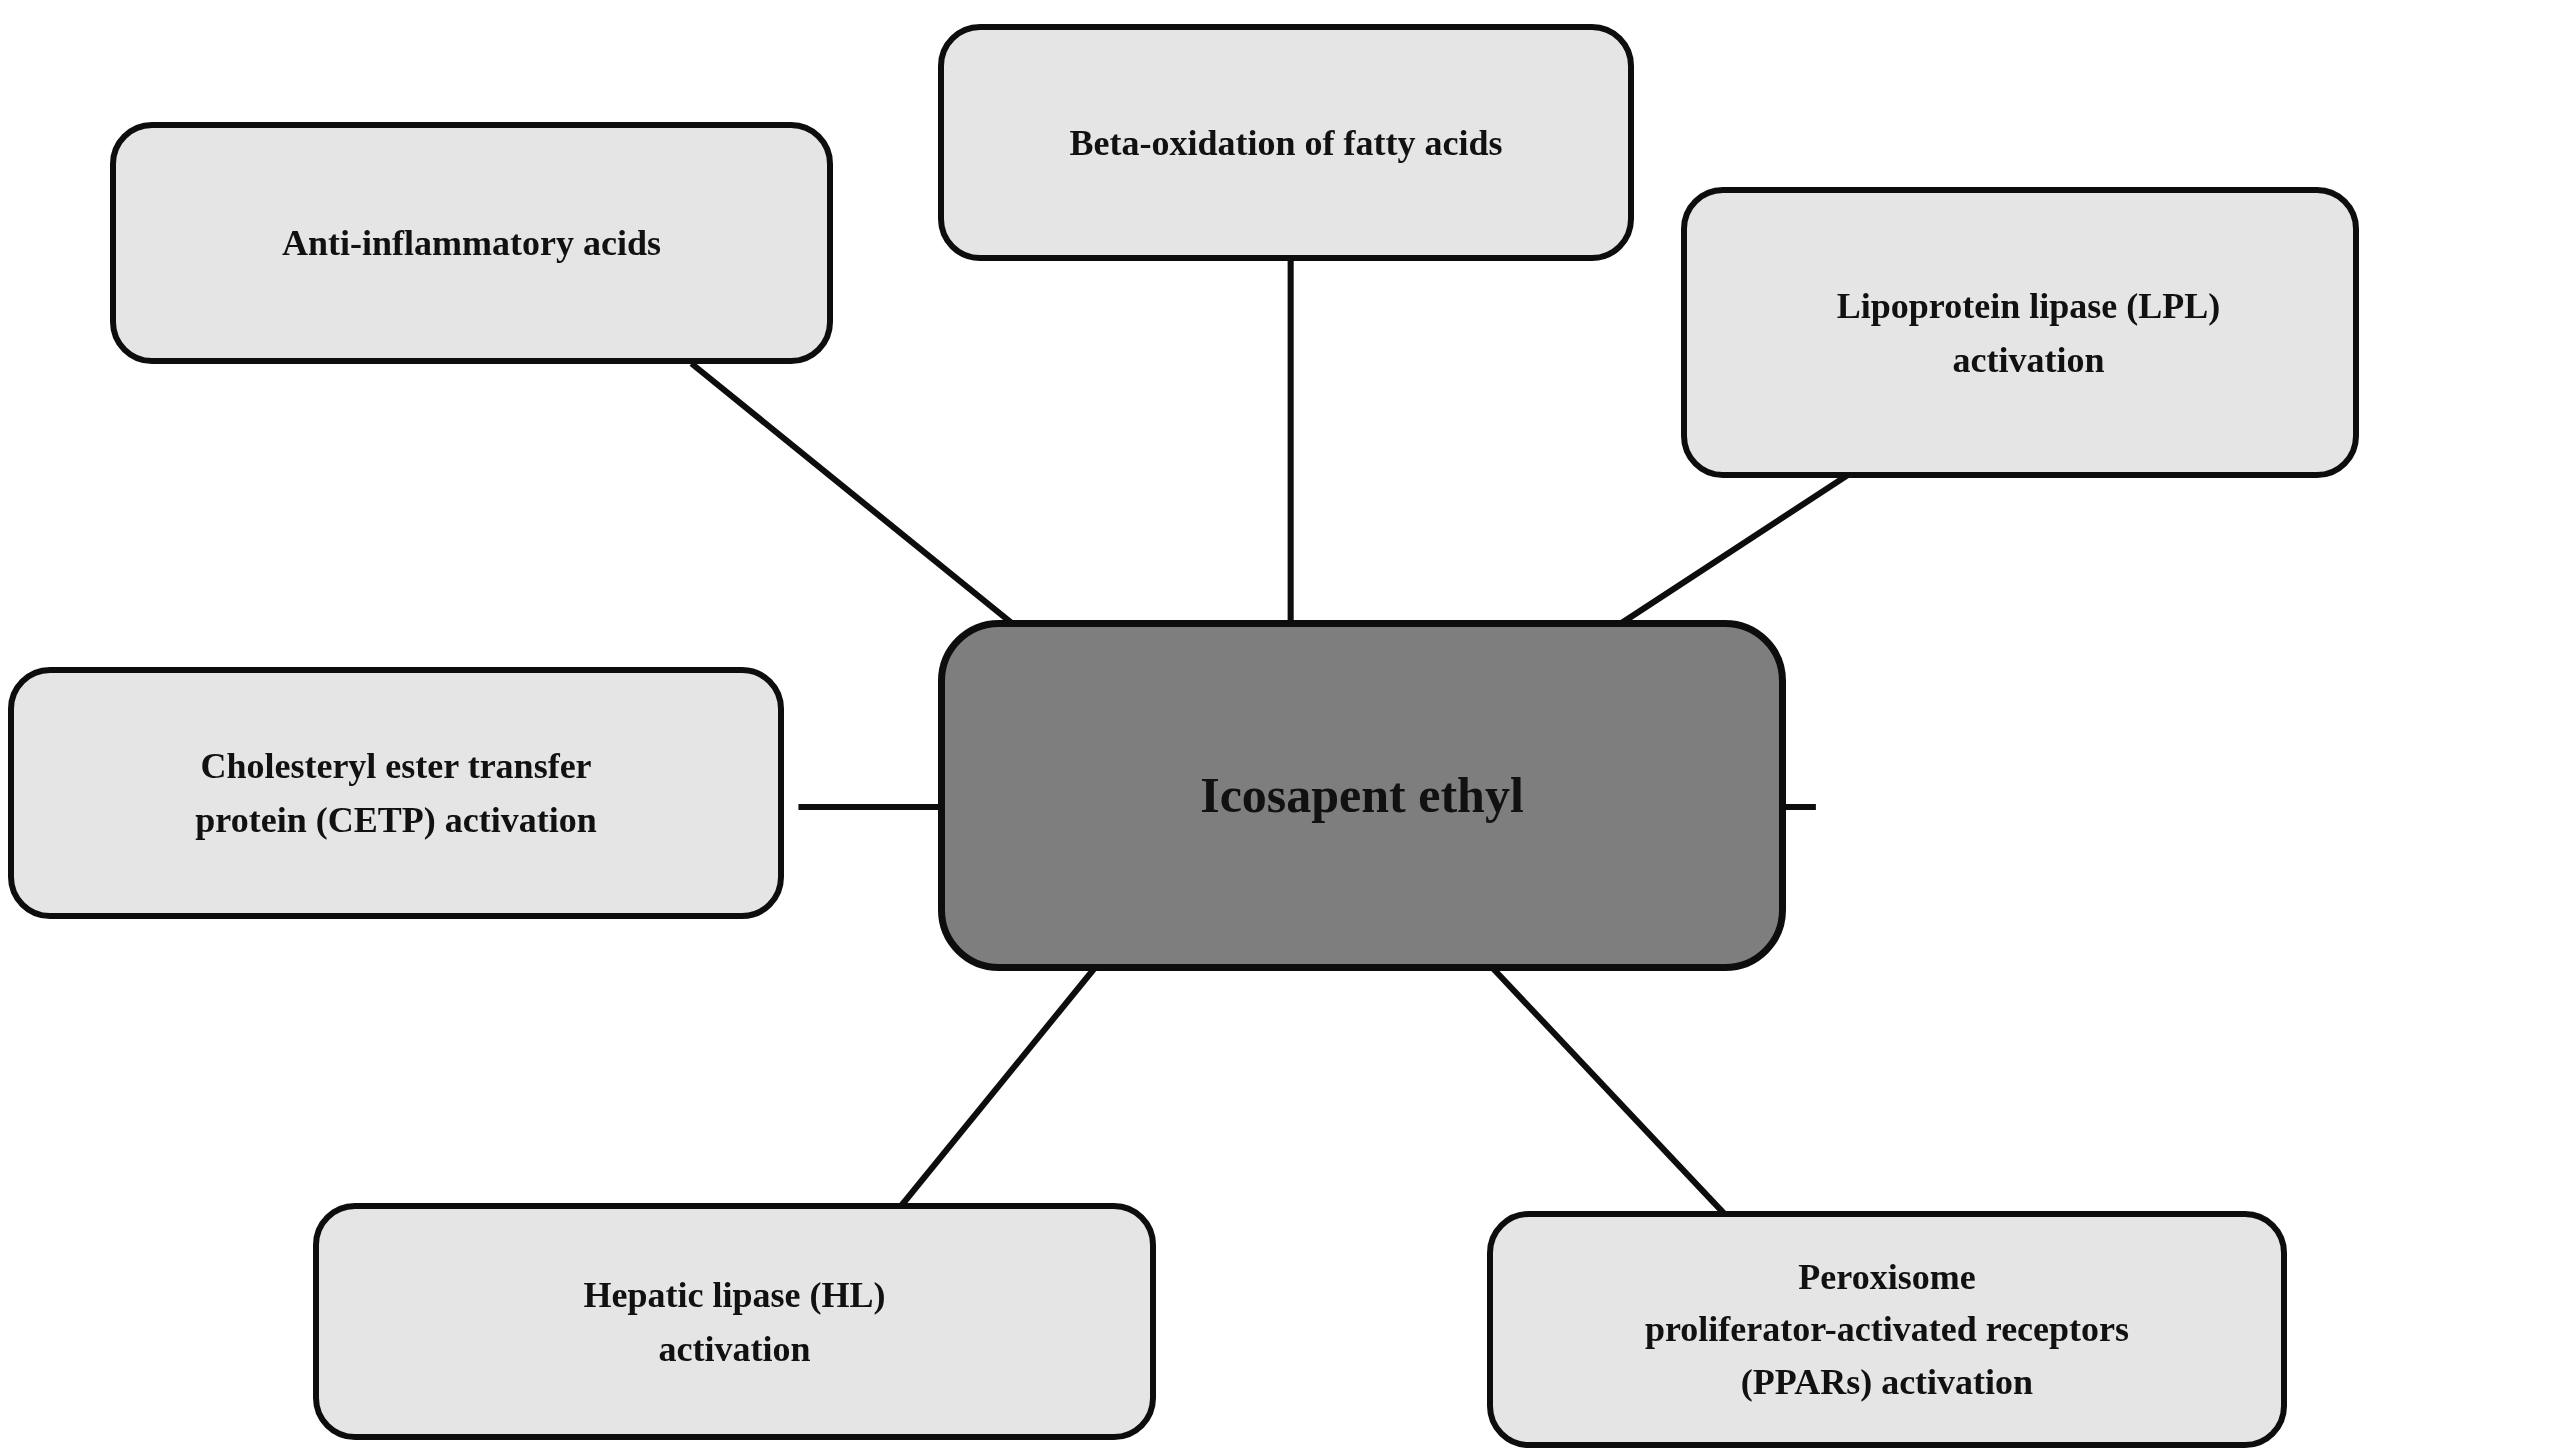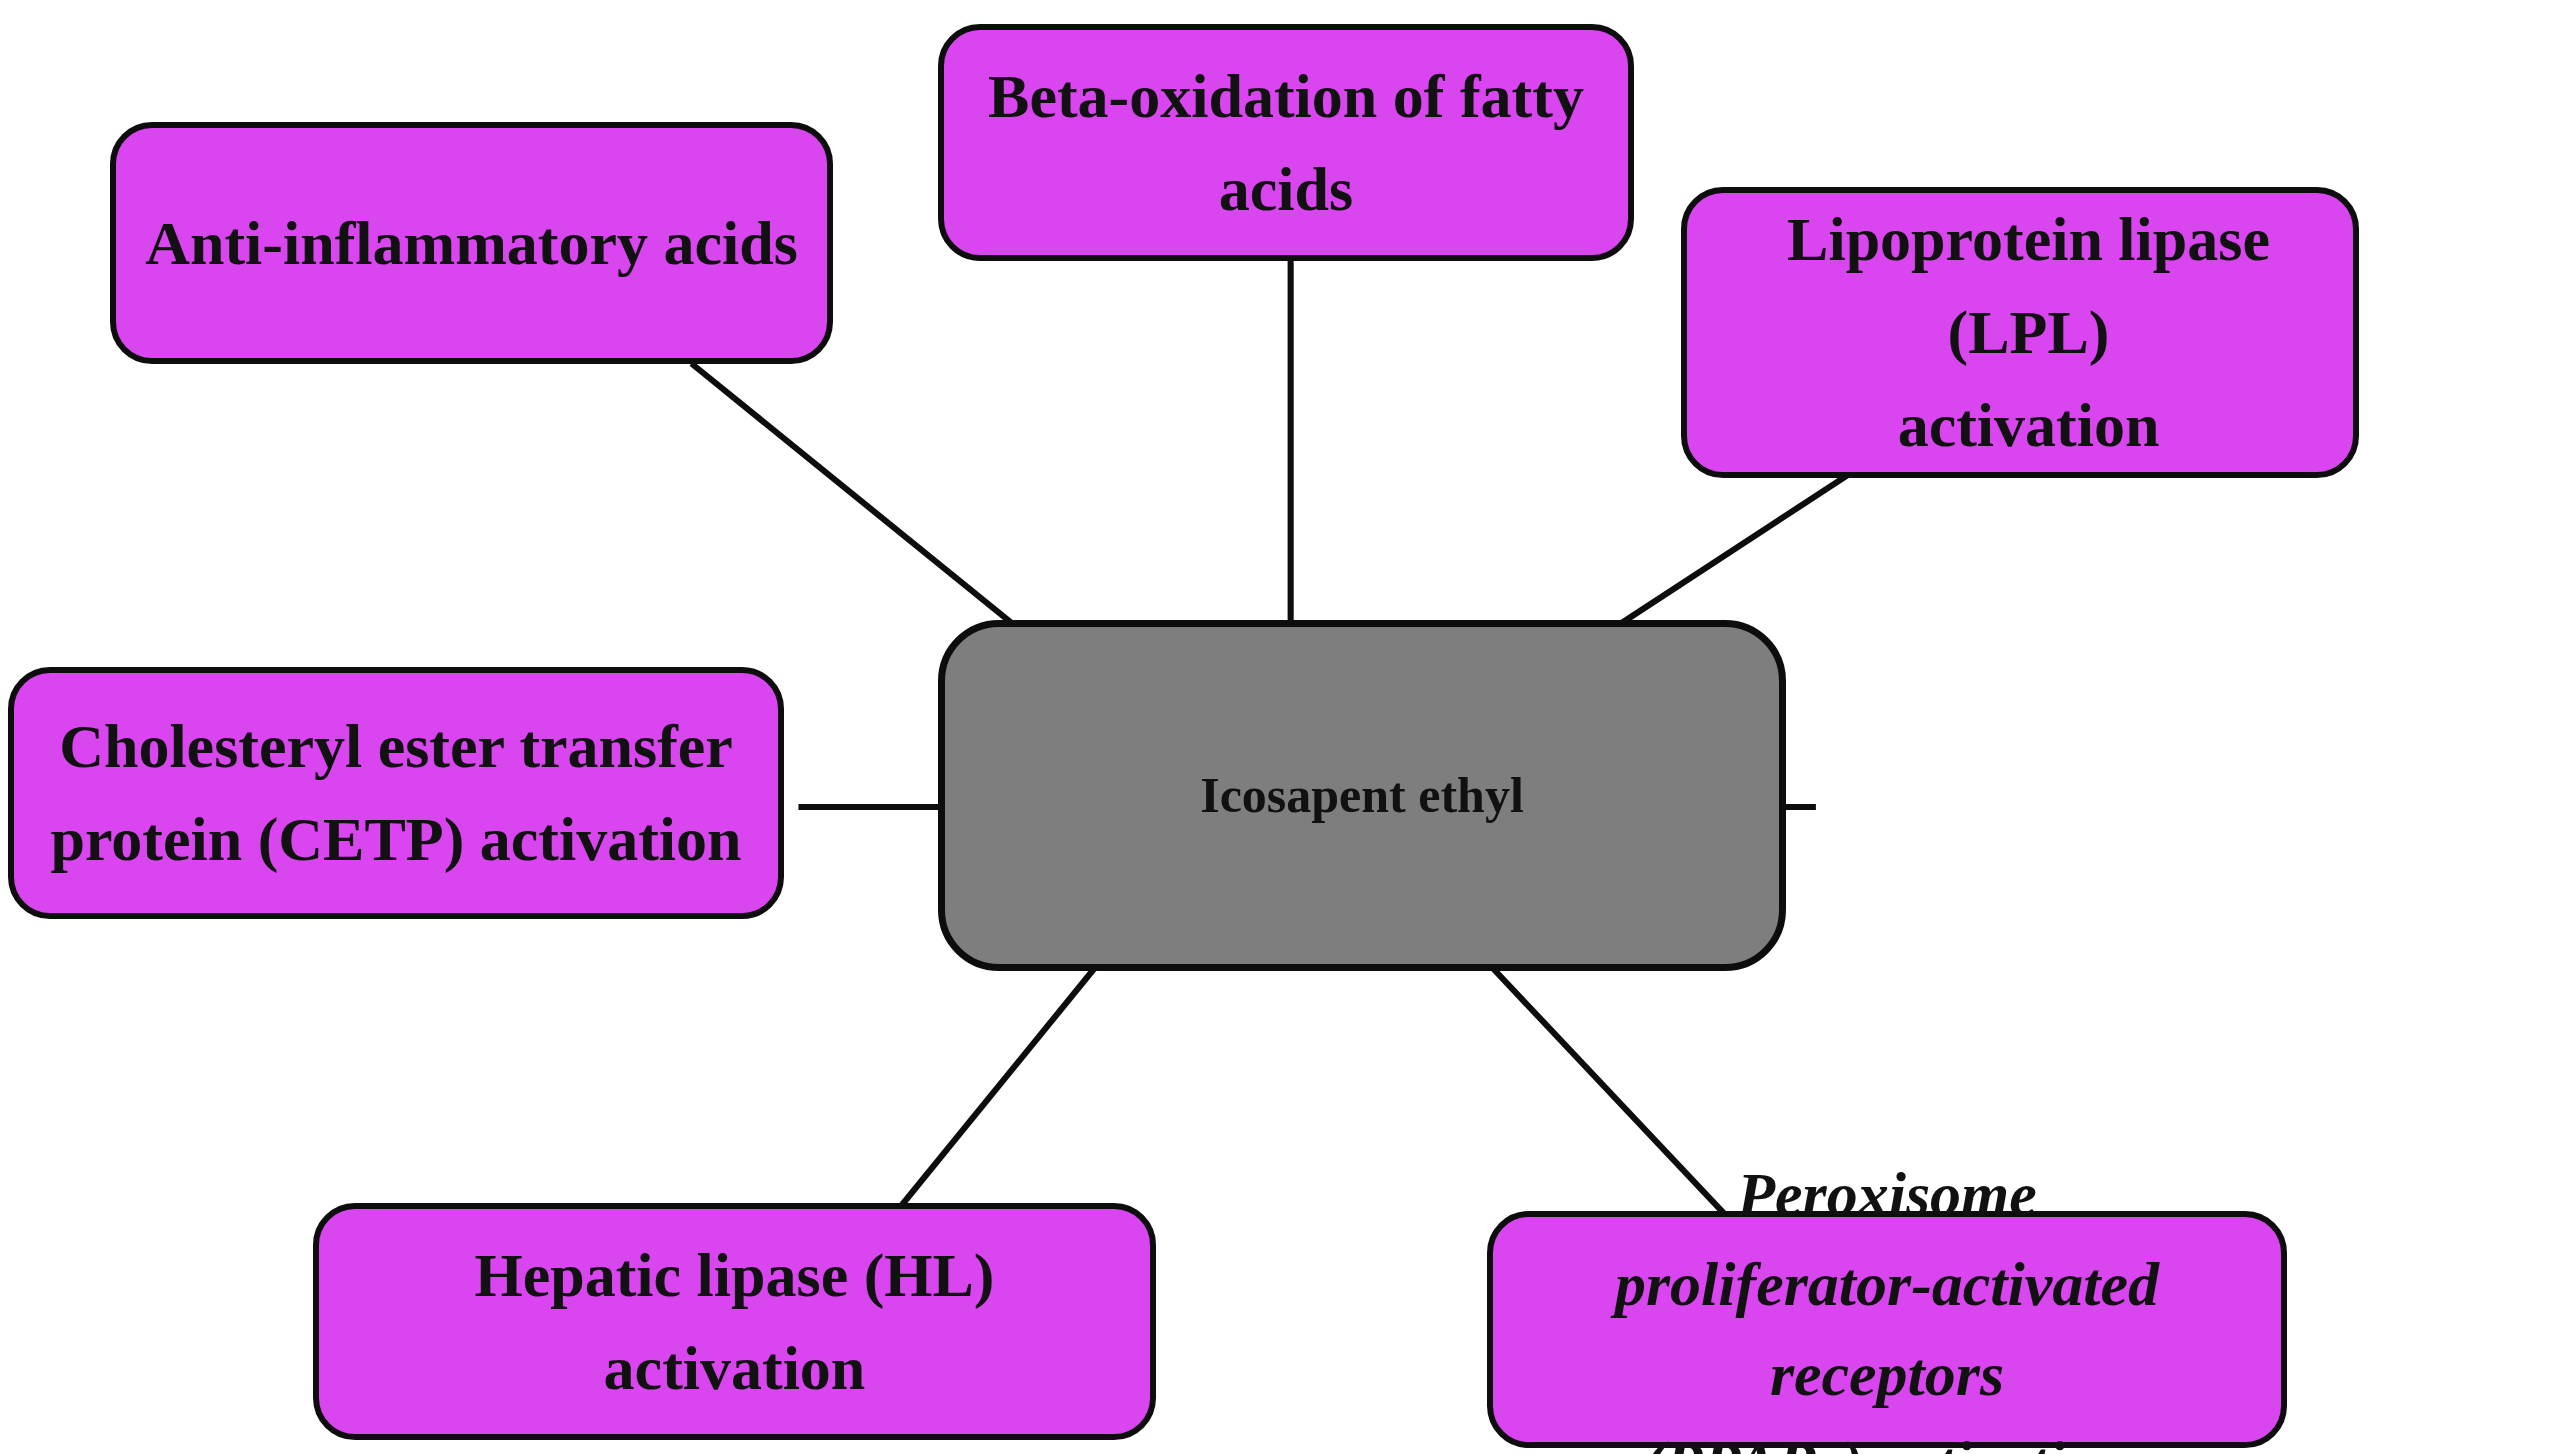--- a/index.html
+++ b/index.html
@@ -18,29 +18,29 @@
   #edges {
     position: absolute;
     left: 0;
     top: 0;
     width: 2550px;
     height: 1454px;
   }
   .node {
     position: absolute;
     box-sizing: border-box;
-    background: #d946ef;
+    background: #e5e5e5;
     border: 6px solid #0d0d0d;
     border-radius: 42px;
     display: flex;
     align-items: center;
     justify-content: center;
     text-align: center;
     font-weight: bold;
-    font-size: 62px;
+    font-size: 36px;
     line-height: 1.5;
     color: #111111;
     white-space: pre-line;
     padding: 7px 12px;
   }
   .node.center {
     background: #7e7e7e;
     border-width: 7px;
     border-radius: 61px;
     font-size: 50px;
@@ -82,20 +82,20 @@
   <div class="node center" style="left:938px; top:620px; width:848px; height:351px;">
     <span>Icosapent ethyl</span>
   </div>
 
 
   <div class="node" style="left:313px; top:1203px; width:843px; height:237px;">
     <span>Hepatic lipase (HL)
 activation</span>
   </div>
 
-  <div class="node" style="left:1487px; top:1211px; width:800px; height:237px; line-height:1.45;font-style:italic;">
+  <div class="node" style="left:1487px; top:1211px; width:800px; height:237px; line-height:1.45;">
     <span>Peroxisome
 proliferator-activated receptors
 (PPARs) activation</span>
   </div>
 
 </div>
 
 
 </body></html>

